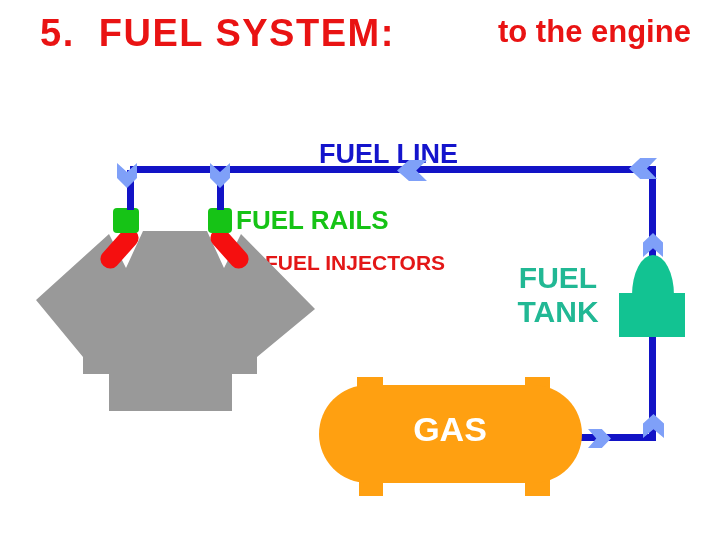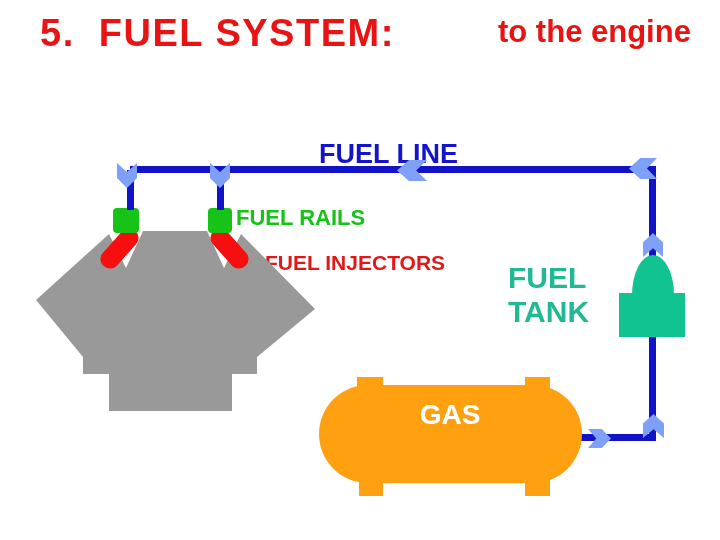--- a/index.html
+++ b/index.html
@@ -9,27 +9,27 @@
     font-family:"Liberation Sans","DejaVu Sans",sans-serif;
     font-weight:bold;
     margin-left:12px;
   }
   .abs{position:absolute;}
   
   .title{left:28px;top:12px;font-size:38px;line-height:42px;letter-spacing:1.5px;
          color:var(--title-red);white-space:pre;}
   .subtitle{left:486px;top:14px;font-size:31px;line-height:35px;color:var(--title-red);}
   .lbl-fuel-line{left:307px;top:139px;font-size:27px;color:var(--label-blue);}
-  .lbl-fuel-rails{left:224px;top:205px;font-size:22px;color:var(--rail-green);}
+  .lbl-fuel-rails{left:224px;top:205px;font-size:26px;color:var(--rail-green);}
   .lbl-fuel-injectors{left:253px;top:251px;font-size:21px;color:var(--label-red);}
   .lbl-engine{left:95px;top:302px;width:140px;text-align:center;font-size:35px;
               color:var(--engine-label);}
-  .lbl-fuel-pump{left:496px;top:261px;width:100px;font-size:30px;
+  .lbl-fuel-pump{left:496px;top:261px;width:100px;text-align:center;font-size:30px;
                  line-height:34px;color:var(--pump-label-teal);}
-  .lbl-gas-tank{left:377px;top:397px;width:122px;text-align:center;font-size:28px;
+  .lbl-gas-tank{left:377px;top:411px;width:122px;text-align:center;font-size:34px;
                 line-height:36px;color:var(--tank-label);z-index:8;}
   
   .pipe{background:var(--line-blue);z-index:4;}
   .pipe-top{left:118px;top:166px;width:526px;height:7px;}
   .pipe-right-upper{left:637px;top:166px;width:7px;height:100px;}
   .pipe-right-lower{left:637px;top:330px;width:7px;height:111px;}
   .pipe-bottom{left:566px;top:434px;width:78px;height:7px;}
   .pipe-stub1{left:115px;top:170px;width:7px;height:40px;}
   .pipe-stub2{left:205px;top:170px;width:7px;height:40px;}
   

